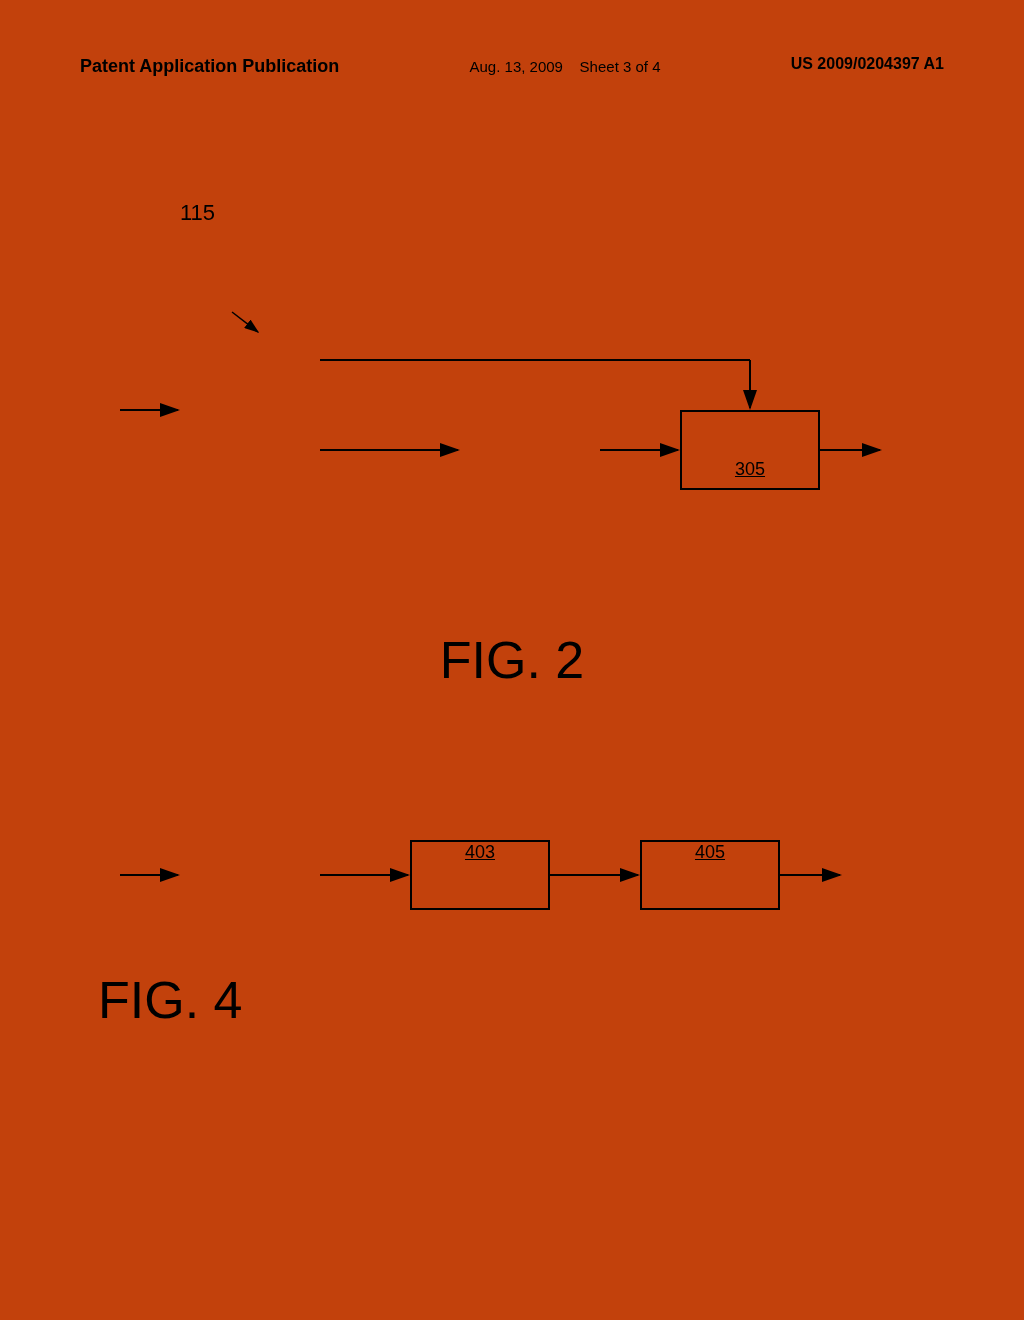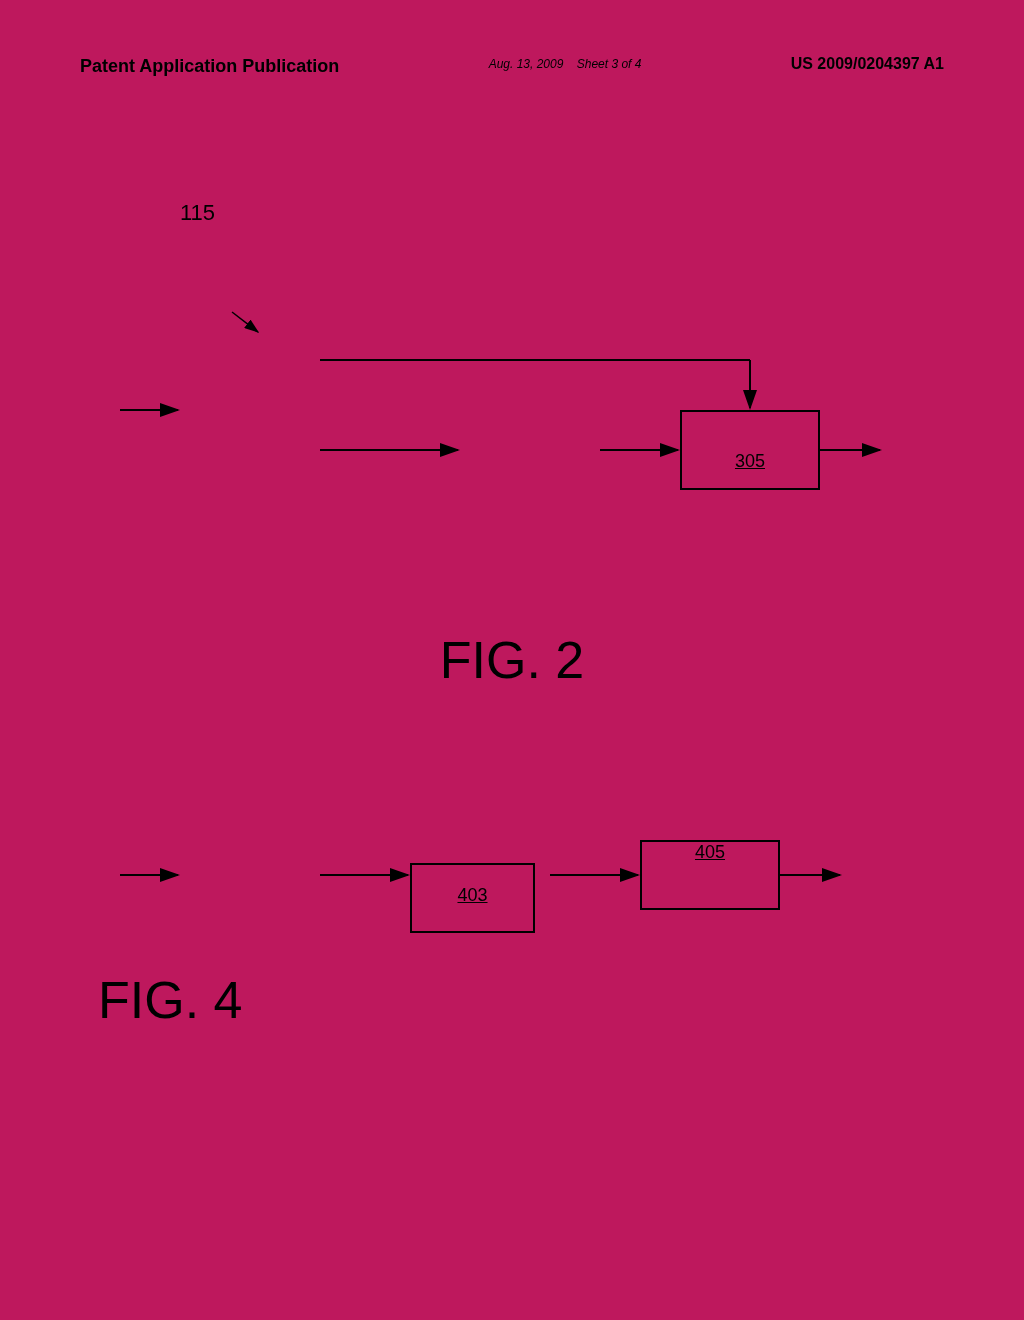--- a/index.html
+++ b/index.html
@@ -13,21 +13,21 @@
       height: 1320px;
       background: #ffffff;
       font-family: Arial, Helvetica, sans-serif;
       overflow: hidden;
       position: relative;
     }
 
     .page {
       width: 1024px;
       height: 1320px;
-      background: #be185d;
+      background: #c2410c;
       position: relative;
     }
 
     .header {
       position: absolute;
       top: 55px;
       left: 0;
       right: 0;
       display: flex;
       justify-content: space-between;
@@ -36,25 +36,24 @@
     }
 
     .header-left {
       font-size: 18px;
       font-weight: bold;
       color: #000;
       line-height: 1.3;
     }
 
     .header-center {
-      font-size: 12px;
+      font-size: 15px;
       color: #000;
       text-align: center;
       line-height: 1.6;
-      font-style: italic;
     }
 
     .header-right {
       font-size: 16px;
       color: #000;
       font-weight: bold;
       white-space: nowrap;
     }
 
     
@@ -119,21 +118,21 @@
     .box-305 {
       position: absolute;
       left: 600px;
       top: 130px;
       width: 140px;
       height: 80px;
       border: 2px solid #000;
       display: flex;
       align-items: flex-end;
       justify-content: center;
-      padding-bottom: 16px;
+      padding-bottom: 8px;
     }
 
     
     .fig3-svg {
       position: absolute;
       top: 0;
       left: 0;
       width: 900px;
       height: 330px;
       pointer-events: none;
@@ -180,28 +179,27 @@
       display: flex;
       align-items: flex-end;
       justify-content: center;
       padding-bottom: 6px;
     }
 
     .box-403 {
       position: absolute;
       left: 330px;
       top: 20px;
-      width: 125px;
+      width: 140px;
       height: 70px;
       border: 2px solid #000;
       display: flex;
-      align-items: center;
+      align-items: flex-start;
       justify-content: center;
       padding-bottom: 6px;
-      margin-top: 23px;
     }
 
     .box-405 {
       position: absolute;
       left: 560px;
       top: 20px;
       width: 140px;
       height: 70px;
       border: 2px solid #000;
       display: flex;

